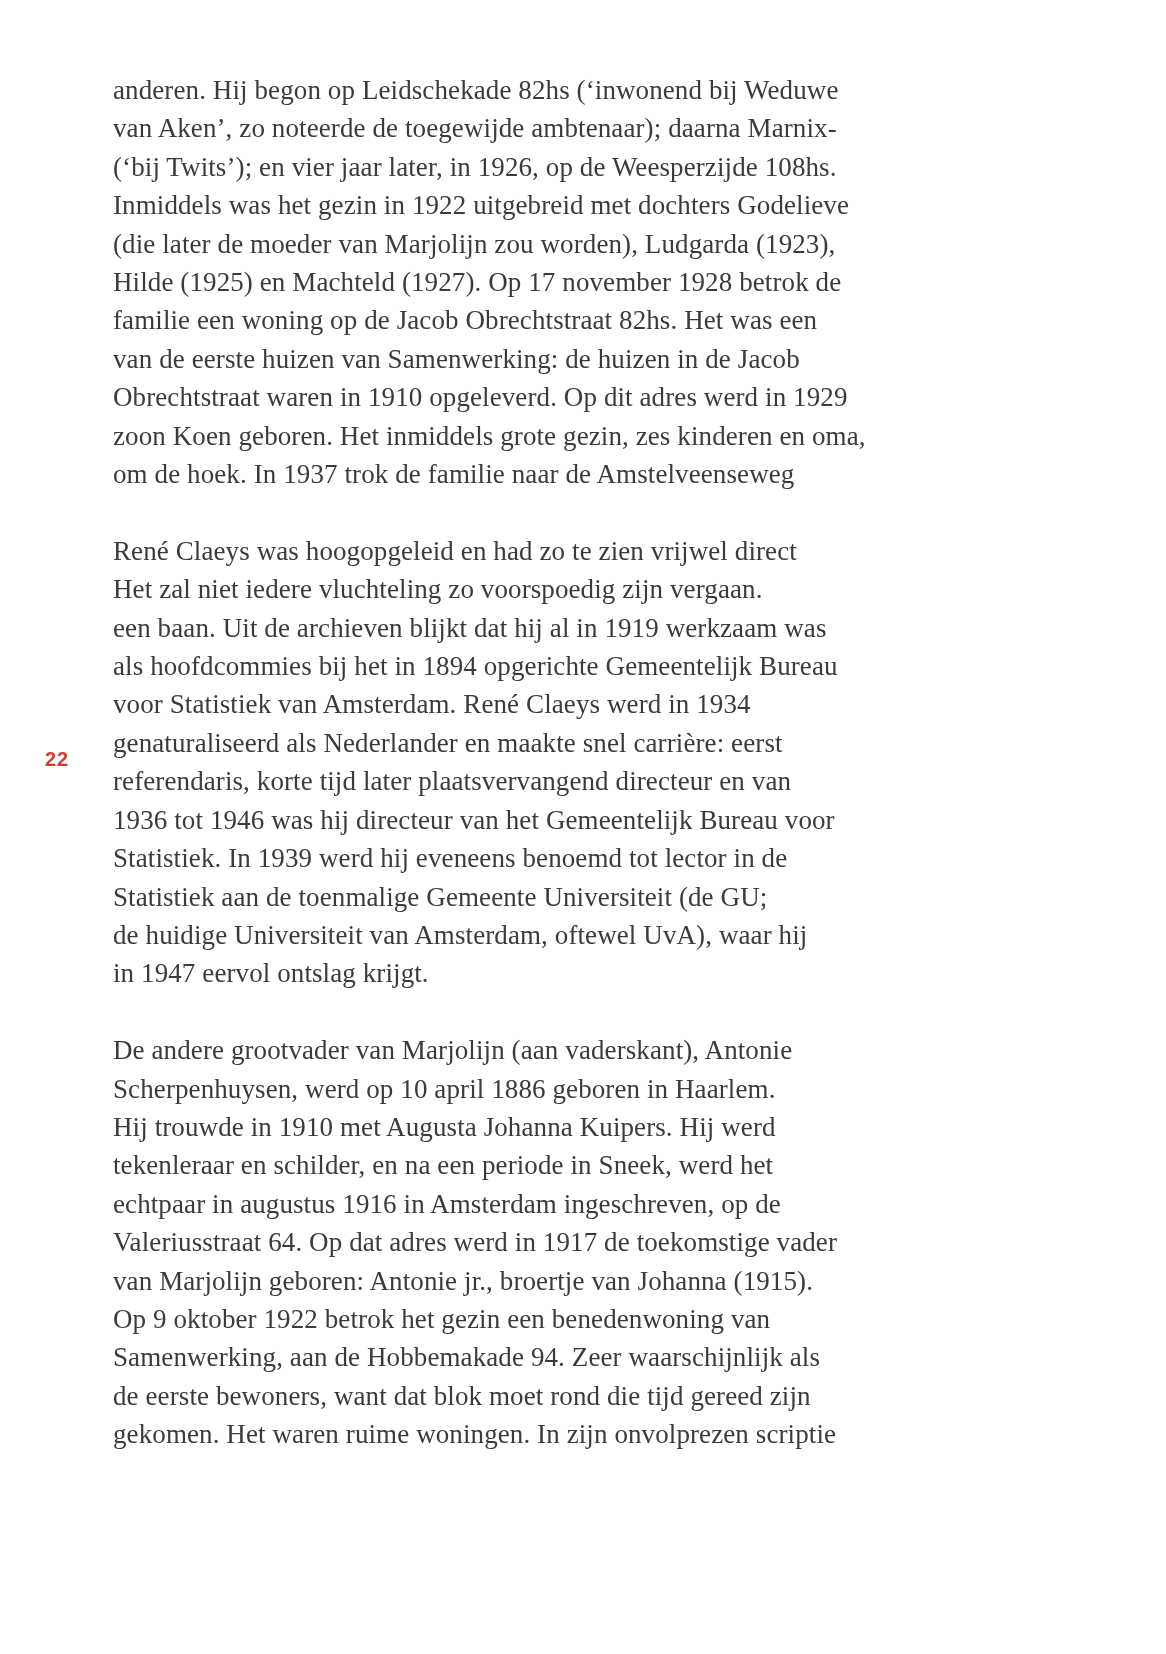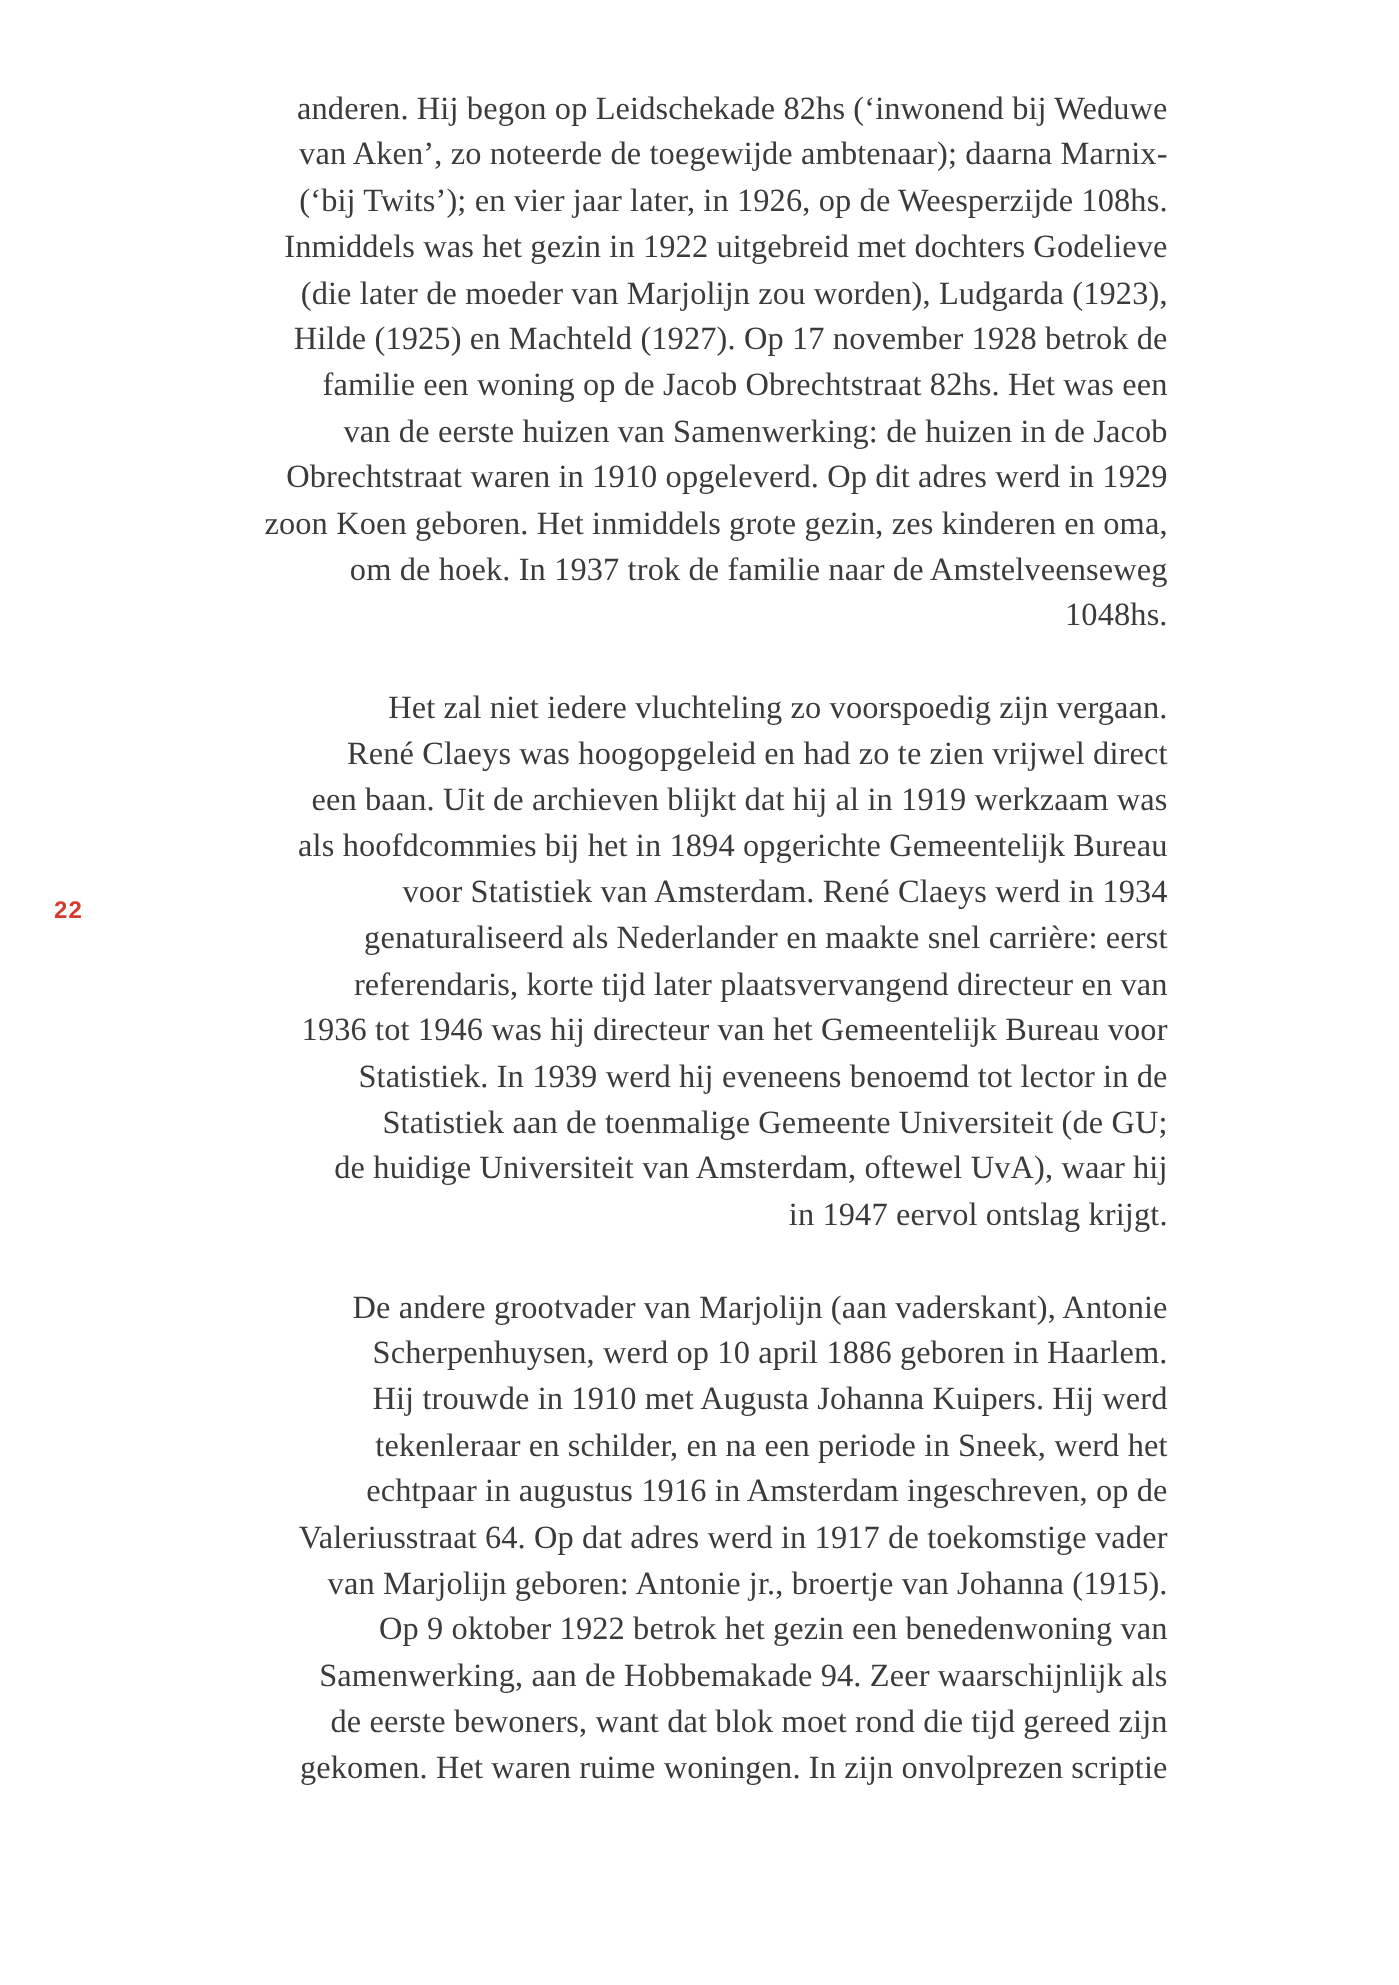--- a/index.html
+++ b/index.html
@@ -31,21 +31,20 @@
     top: 71px;
     width: 860px;
     color: #3b3b3a;
     font-size: 27px;
     line-height: 38.4px;
     letter-spacing: 0.1px;
   }
   .paragraph {
     margin: 0 0 38.4px 0;
     padding: 0;
-    text-align: right;
   }
   .paragraph:last-child {
     margin-bottom: 12px;
   }
   .text-line {
     white-space: pre;
   }
 </style>
 </head>
 <body>
@@ -58,25 +57,24 @@
         <div class="text-line">van Aken’, zo noteerde de toegewijde ambtenaar); daarna Marnix-</div>
         <div class="text-line">(‘bij Twits’); en vier jaar later, in 1926, op de Weesperzijde 108hs.</div>
         <div class="text-line">Inmiddels was het gezin in 1922 uitgebreid met dochters Godelieve</div>
         <div class="text-line">(die later de moeder van Marjolijn zou worden), Ludgarda (1923),</div>
         <div class="text-line">Hilde (1925) en Machteld (1927). Op 17 november 1928 betrok de</div>
         <div class="text-line">familie een woning op de Jacob Obrechtstraat 82hs. Het was een</div>
         <div class="text-line">van de eerste huizen van Samenwerking: de huizen in de Jacob</div>
         <div class="text-line">Obrechtstraat waren in 1910 opgeleverd. Op dit adres werd in 1929</div>
         <div class="text-line">zoon Koen geboren. Het inmiddels grote gezin, zes kinderen en oma,</div>
         <div class="text-line">om de hoek. In 1937 trok de familie naar de Amstelveenseweg</div>
-        <div class="text-line">1048hs.</div>
       </div>
       <div class="paragraph">
+        <div class="text-line">René Claeys was hoogopgeleid en had zo te zien vrijwel direct</div>
         <div class="text-line">Het zal niet iedere vluchteling zo voorspoedig zijn vergaan.</div>
-        <div class="text-line">René Claeys was hoogopgeleid en had zo te zien vrijwel direct</div>
         <div class="text-line">een baan. Uit de archieven blijkt dat hij al in 1919 werkzaam was</div>
         <div class="text-line">als hoofdcommies bij het in 1894 opgerichte Gemeentelijk Bureau</div>
         <div class="text-line">voor Statistiek van Amsterdam. René Claeys werd in 1934</div>
         <div class="text-line">genaturaliseerd als Nederlander en maakte snel carrière: eerst</div>
         <div class="text-line">referendaris, korte tijd later plaatsvervangend directeur en van</div>
         <div class="text-line">1936 tot 1946 was hij directeur van het Gemeentelijk Bureau voor</div>
         <div class="text-line">Statistiek. In 1939 werd hij eveneens benoemd tot lector in de</div>
         <div class="text-line">Statistiek aan de toenmalige Gemeente Universiteit (de GU;</div>
         <div class="text-line">de huidige Universiteit van Amsterdam, oftewel UvA), waar hij</div>
         <div class="text-line">in 1947 eervol ontslag krijgt.</div>

